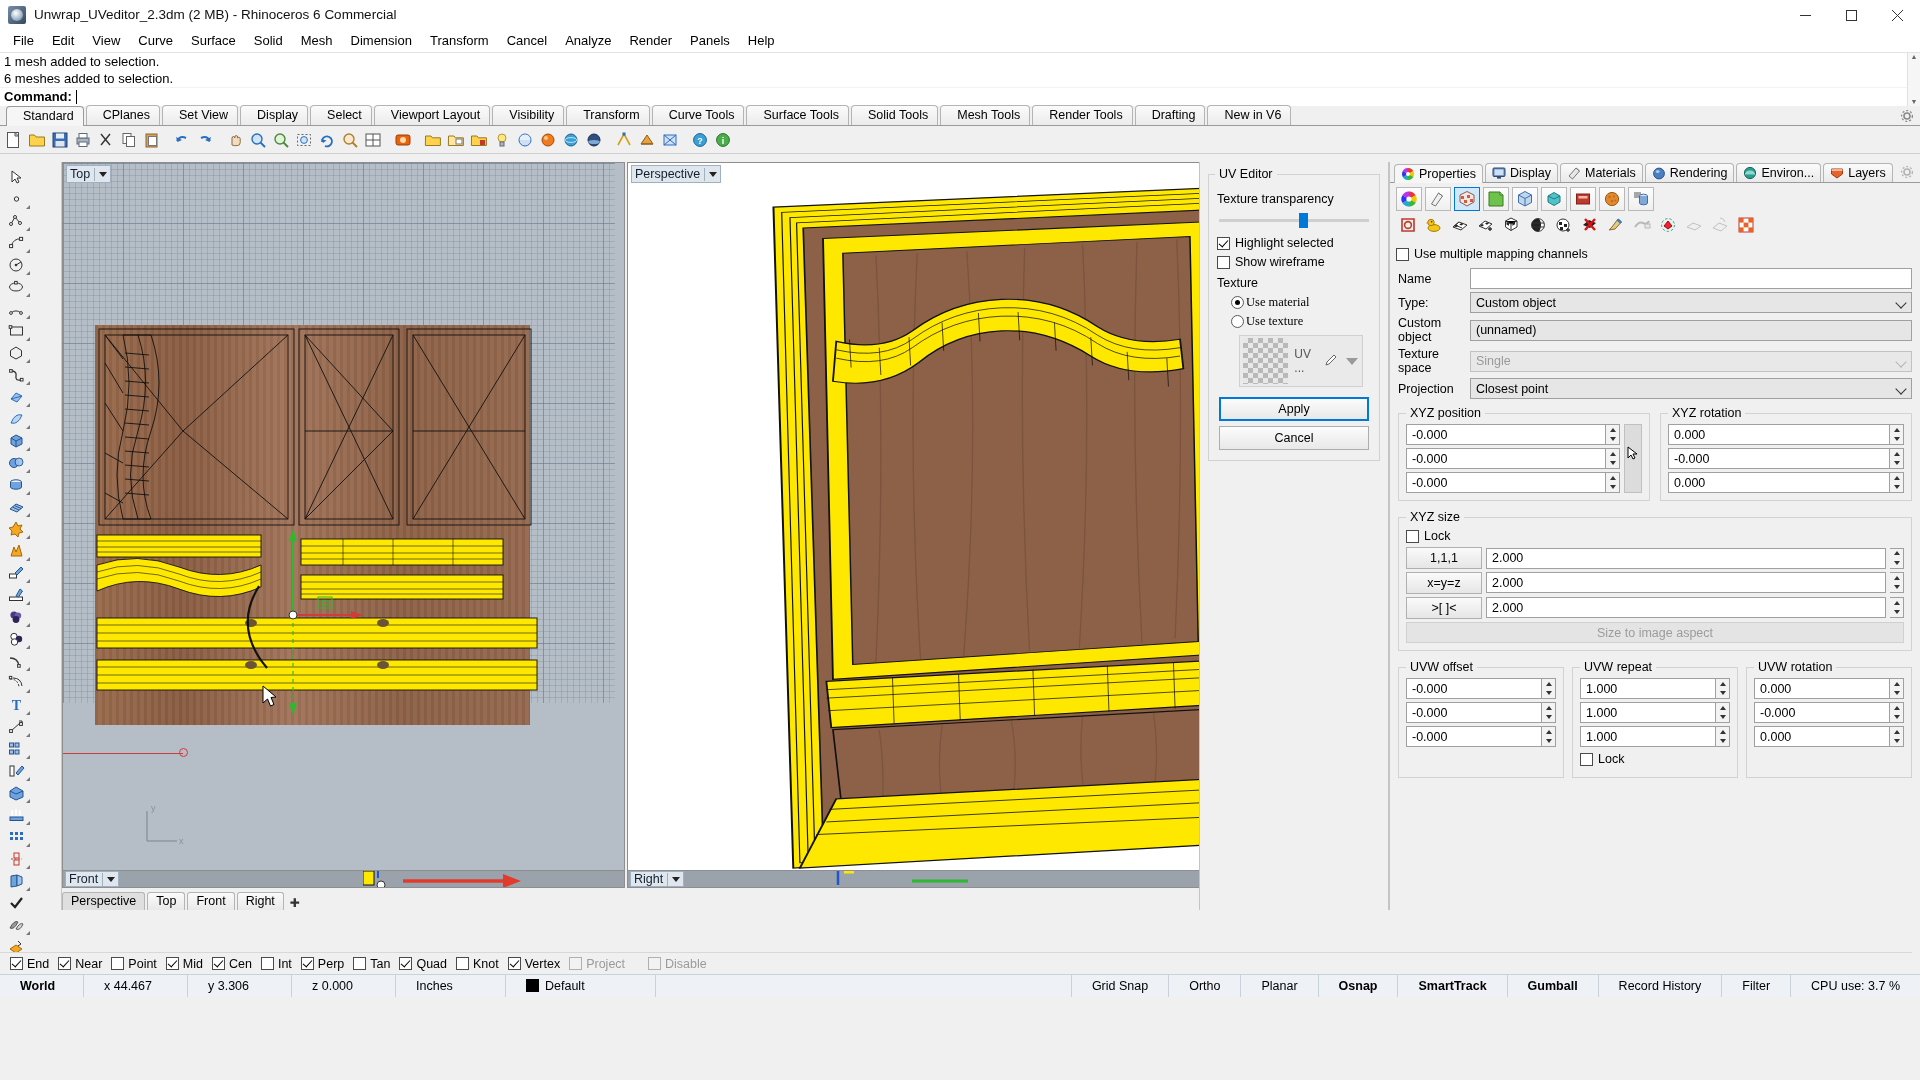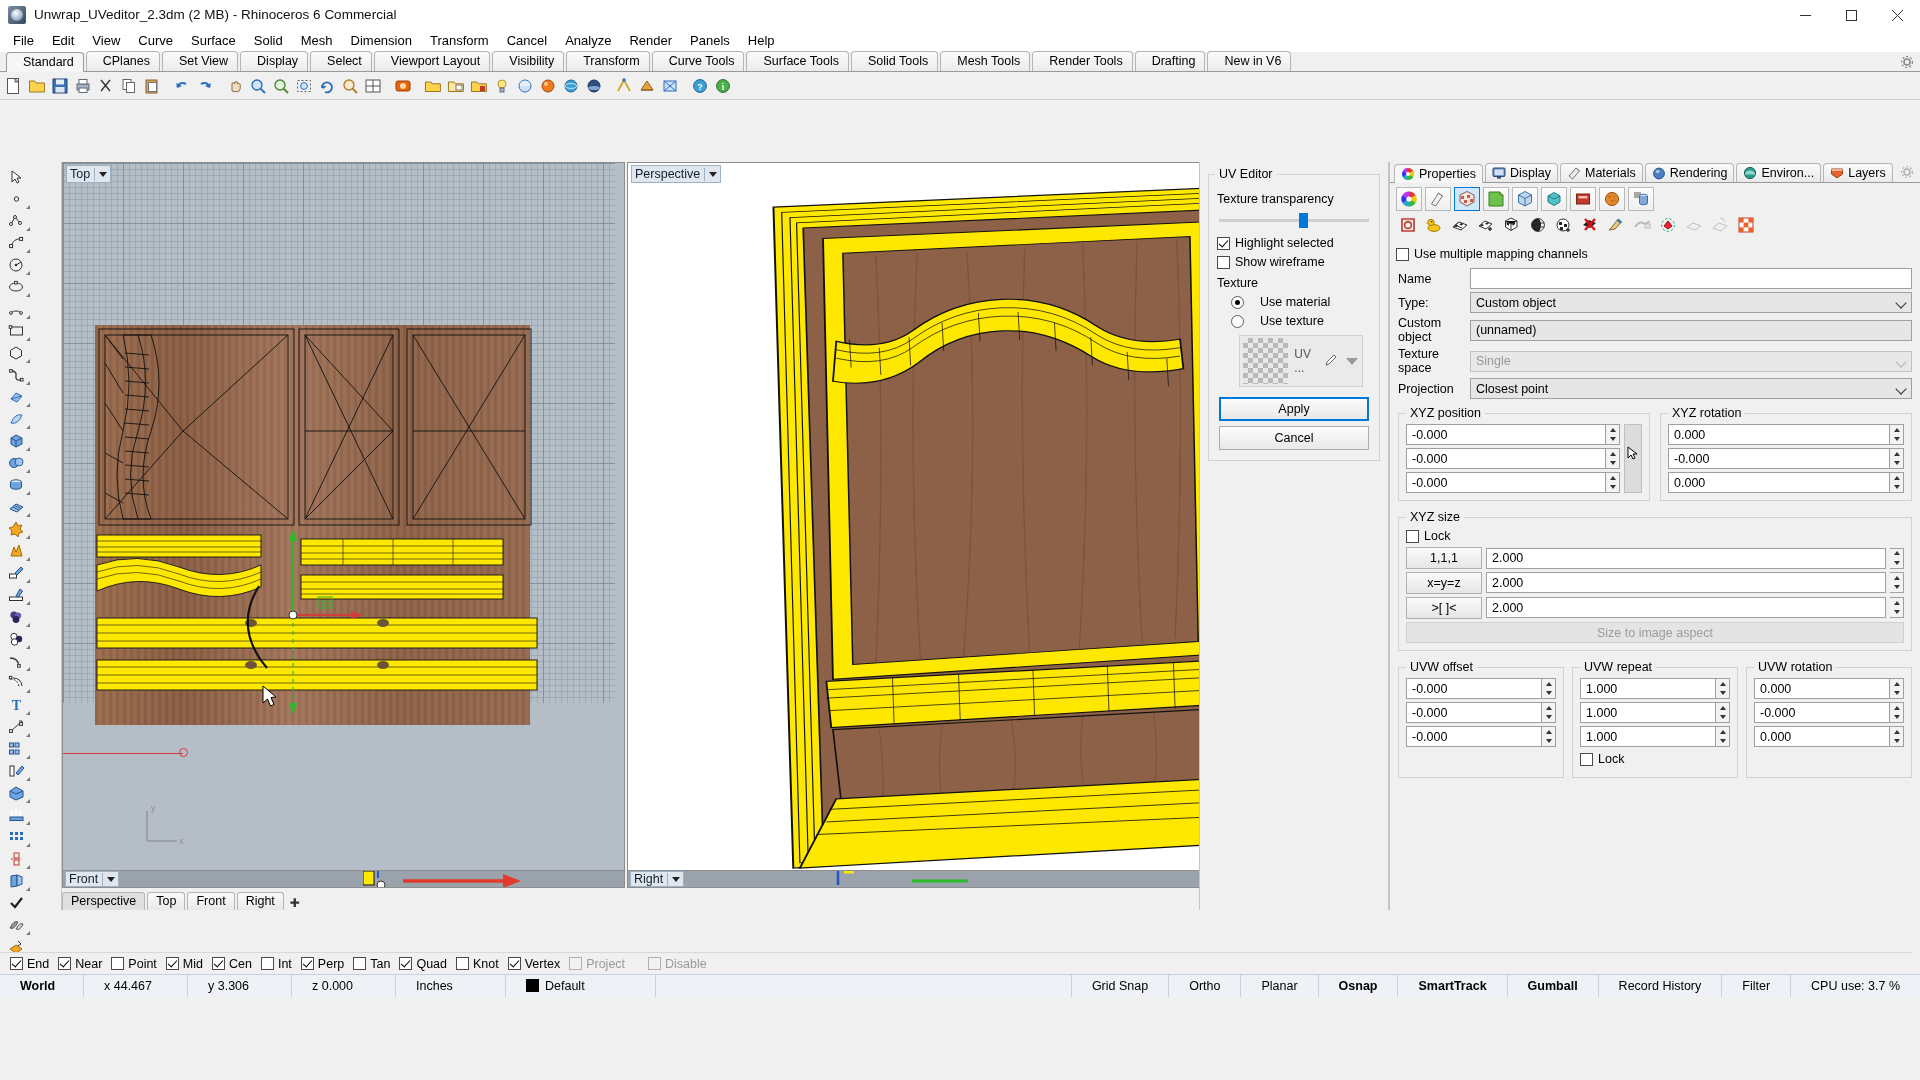--- a/index.html
+++ b/index.html
@@ -105,21 +105,21 @@
                       font-size:12.5px; }
   .lbl { font-size:12.5px; line-height:16px; }
   .slider { position:relative; height:14px; margin:6px 2px 8px 2px; }
   .slider .track { position:absolute; left:0; right:0; top:6px; height:3px; background:#cfcfcf; }
   .slider .knob { position:absolute; left:53%; top:0; width:9px; height:15px; background:#0078d7; }
   .cbrow { display:flex; align-items:center; gap:5px; margin:3px 0; }
   .cbox { width:13px; height:13px; border:1px solid #4a4a4a; background:#fff; position:relative; flex:none; }
   .cbox.checked::after { content:""; position:absolute; left:3px; top:0px; width:4px; height:8px;
       border:solid #000; border-width:0 1.6px 1.6px 0; transform:rotate(42deg); }
   .cbox.dim { border-color:#b0b0b0; background:#f2f2f2; }
-  .rbrow { display:flex; align-items:center; gap:16px; margin:3px 0 3px 14px; }
+  .rbrow { display:flex; align-items:center; gap:2px; margin:3px 0 3px 14px;font-family:Liberation Serif, serif; }
   .radio { width:13px; height:13px; border:1px solid #5a5a5a; border-radius:50%; background:#fff;
            position:relative; flex:none; }
   .radio.on::after { content:""; position:absolute; left:3px; top:3px; width:5px; height:5px;
            border-radius:50%; background:#000; }
   .texbox { margin:6px 8px 0 22px; height:52px; background:#eaeaea; border:1px solid #d0d0d0;
             display:flex; align-items:center; padding:3px; gap:6px; }
   .checker { width:60px; height:46px;
       background-image:
         linear-gradient(45deg,#b9b9b9 25%,transparent 25%,transparent 75%,#b9b9b9 75%),
         linear-gradient(45deg,#b9b9b9 25%,transparent 25%,transparent 75%,#b9b9b9 75%);
@@ -224,20 +224,33 @@
     <div class="menuitem">Mesh</div>
     <div class="menuitem">Dimension</div>
     <div class="menuitem">Transform</div>
     <div class="menuitem">Cancel</div>
     <div class="menuitem">Analyze</div>
     <div class="menuitem">Render</div>
     <div class="menuitem">Panels</div>
     <div class="menuitem">Help</div>
   </div>
 
+  <div class="cmdarea">
+    <div class="cmdhist">1 mesh added to selection.</div>
+    <div class="cmdhist">6 meshes added to selection.</div>
+    <div class="cmdline">
+      <span>Command:</span>
+      <span class="caret"></span>
+      <span></span>
+    </div>
+    <div class="cmd-scroll">
+      <span>▲</span>
+      <span>▼</span>
+    </div>
+  </div>
 
   <div class="tabstrip">
     <div class="ttab active">Standard</div>
     <div class="ttab">CPlanes</div>
     <div class="ttab">Set View</div>
     <div class="ttab">Display</div>
     <div class="ttab">Select</div>
     <div class="ttab">Viewport Layout</div>
     <div class="ttab">Visibility</div>
     <div class="ttab">Transform</div>

